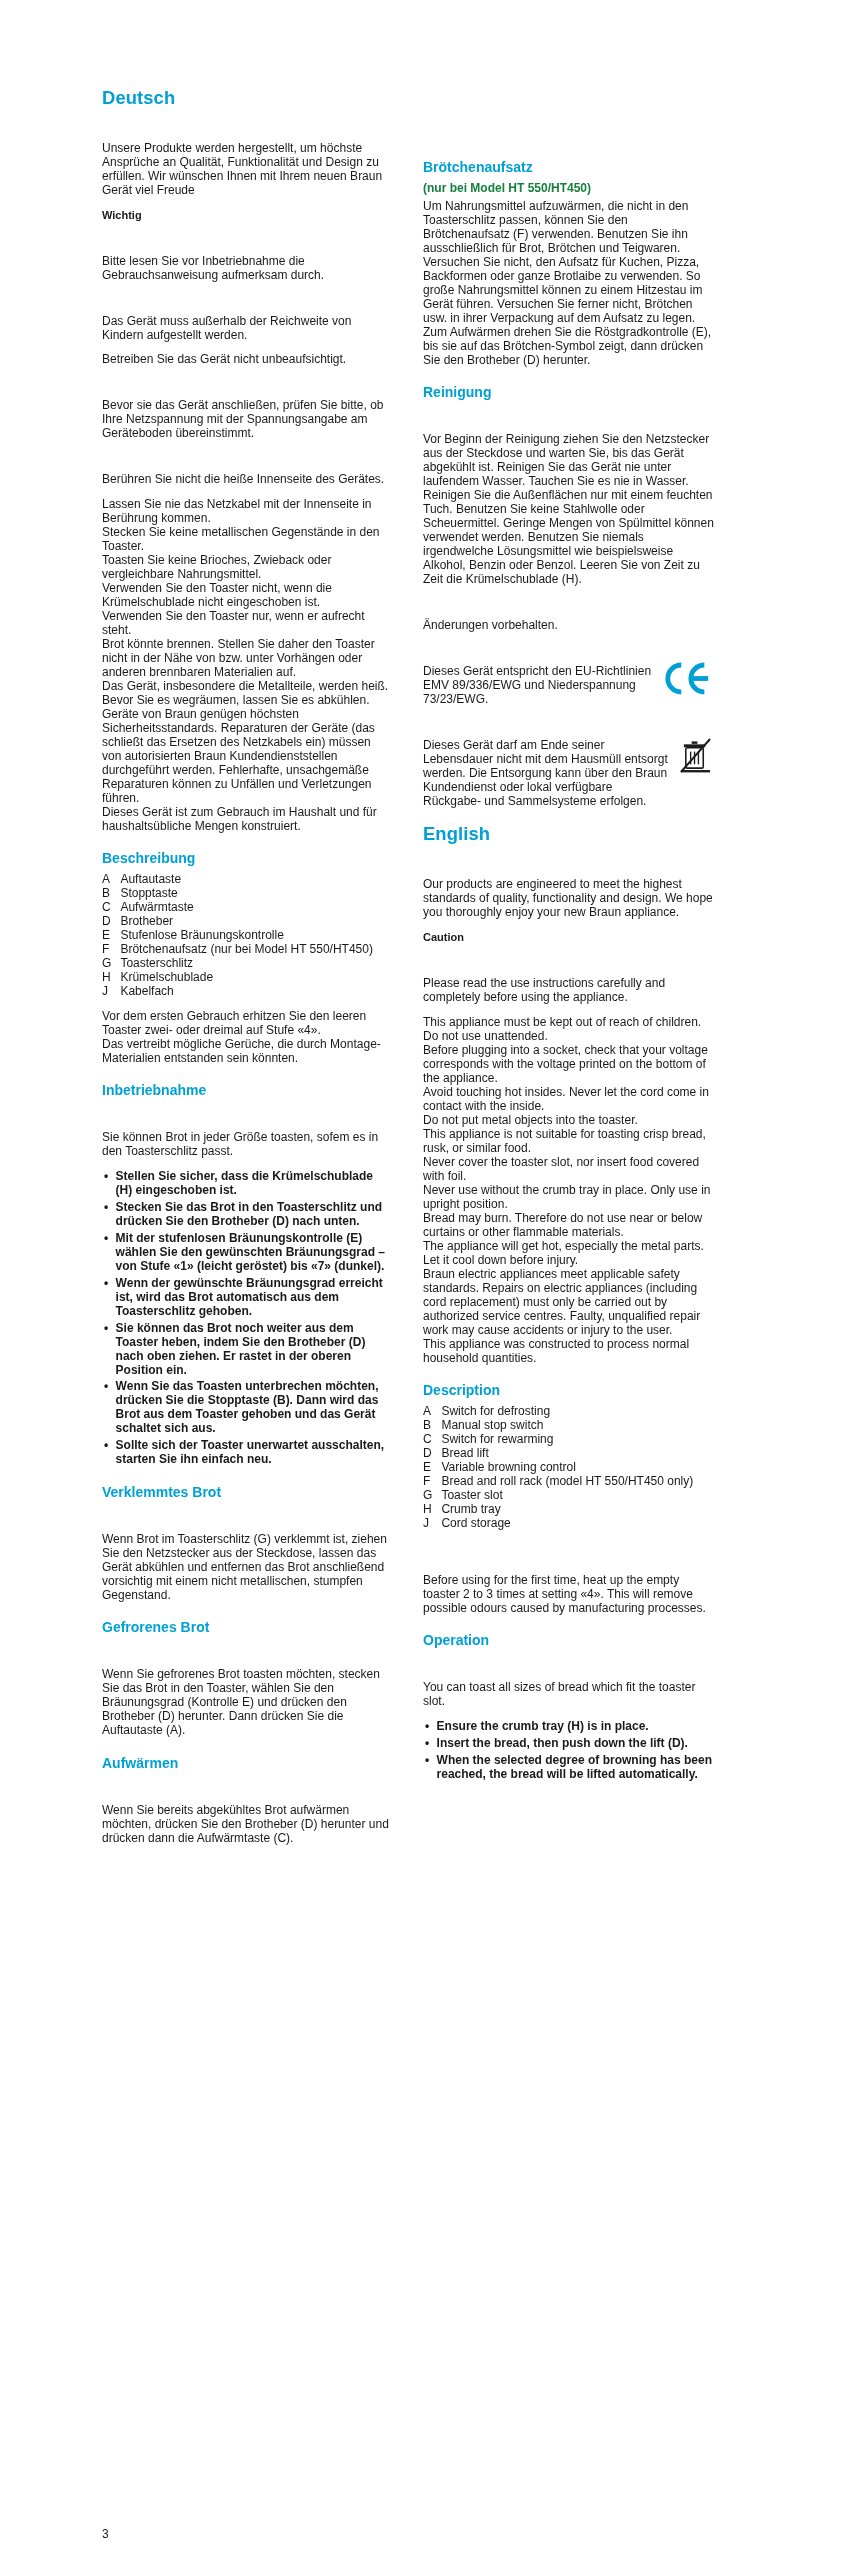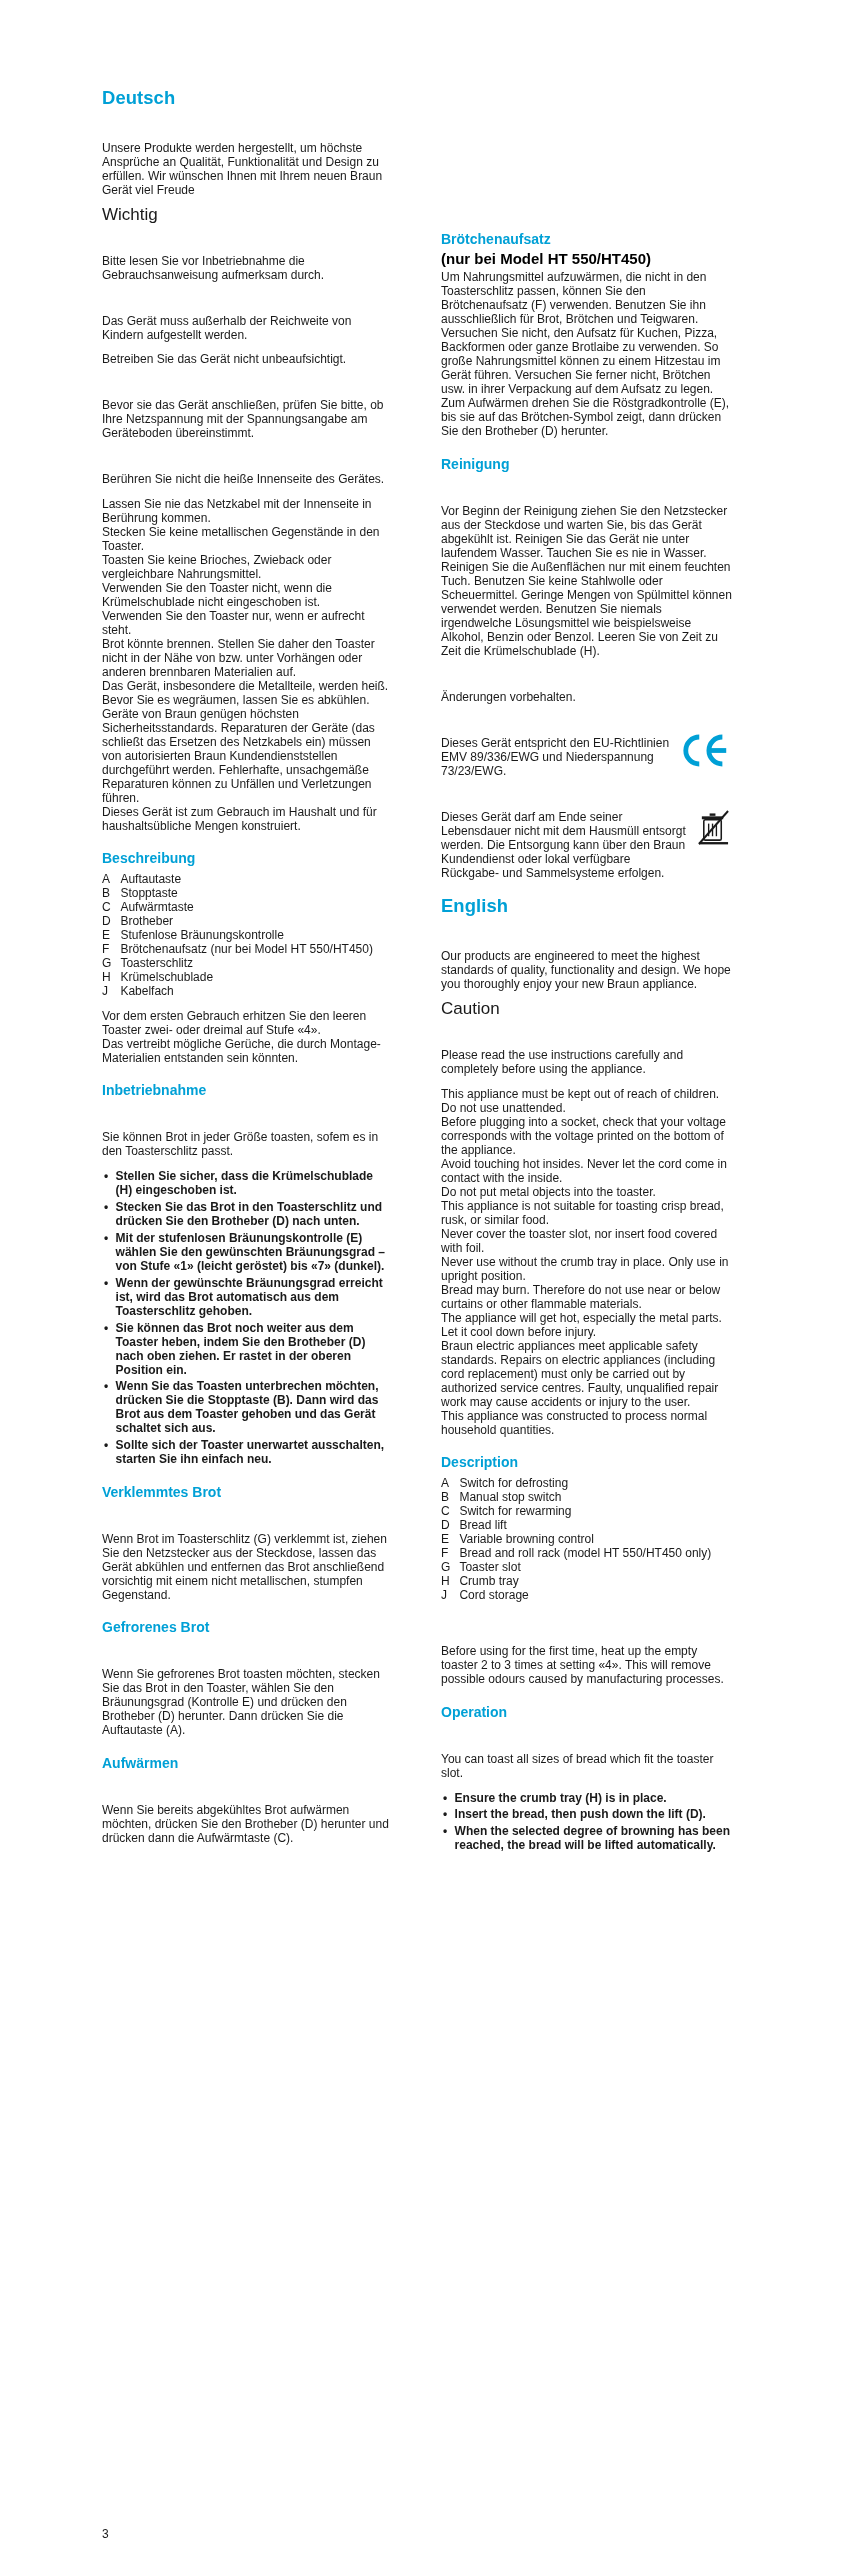--- a/index.html
+++ b/index.html
@@ -18,22 +18,22 @@
   .page {
     position: absolute;
     left: 0; top: 0;
     width: 853px;
     height: 2576px;
     box-sizing: border-box;
     padding: 87px 78px 58px 102px;
   }
   .columns {
     display: flex;
-    gap: 48px;
-    align-items: flex-end;
+    gap: 30px;
+    align-items: center;
   }
   .col {
     width: 291px;
     flex: 0 0 291px;
   }
   h1.lang {
     font-size: 18.4px;
     font-weight: bold;
     color: #00a0d6;
     margin: 0 0 8.7px 0;
@@ -55,31 +55,31 @@
     color: #1a1a1a;
   }
   p.para {
     margin-bottom: 10.7px;
     margin-top: 32px;
   }
   p.nospace {
     margin-bottom: 0;
   }
   .subhead {
-    font-size: 17px;
-    line-height: 14px;
-    font-weight: normal;
+    font-size: 11px;
+    line-height: 14px;
+    font-weight: bold;
     margin: 0 0 3.9px 0;
   }
   .sub-model {
-    font-size: 15px;
+    font-size: 12px;
     line-height: 14px;
     font-weight: bold;
     margin: 0 0 3.9px 0;
-    color: #000000;
+    color: #15803d;
   }
   ul.bullets {
     list-style: none;
     margin: 0;
     padding: 0;
     font-weight: bold;
   }
   ul.bullets li {
     position: relative;
     padding-left: 13.6px;

